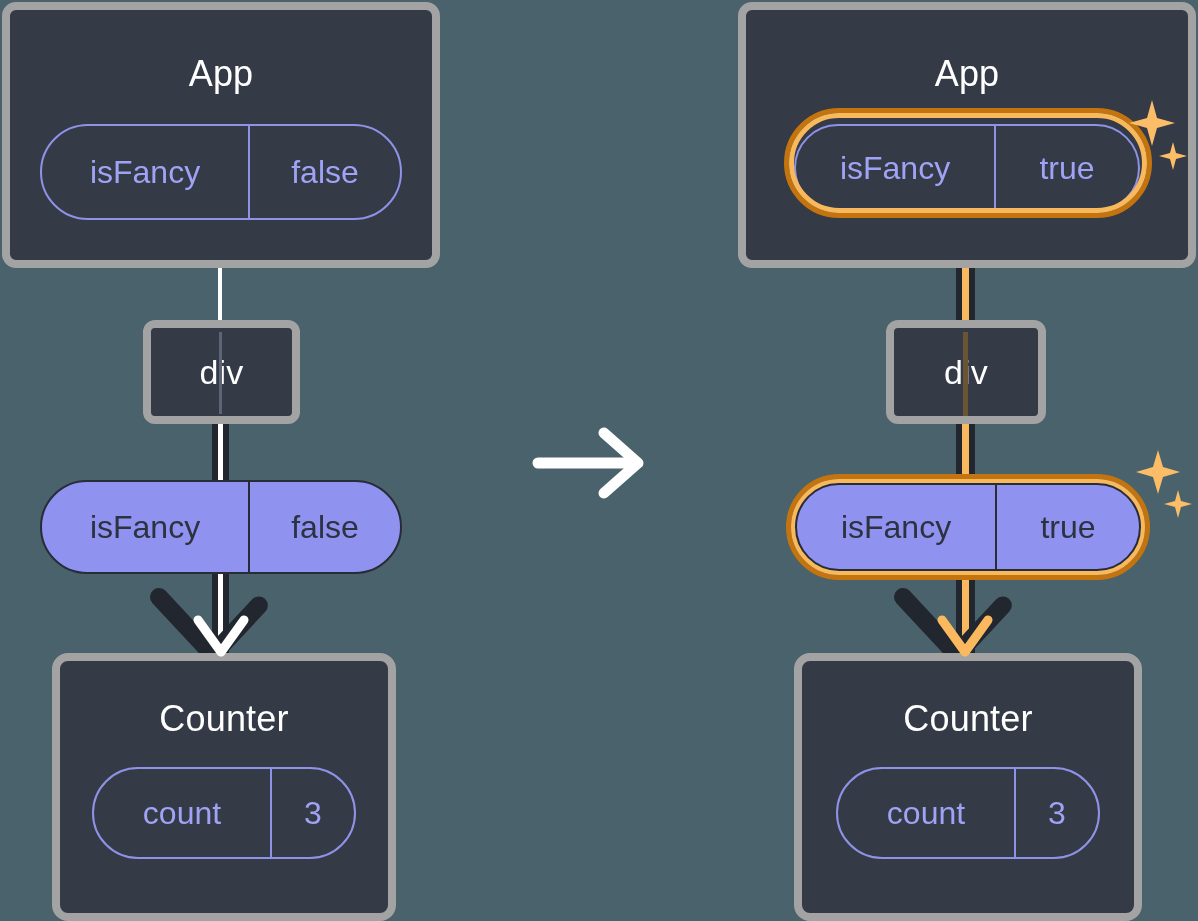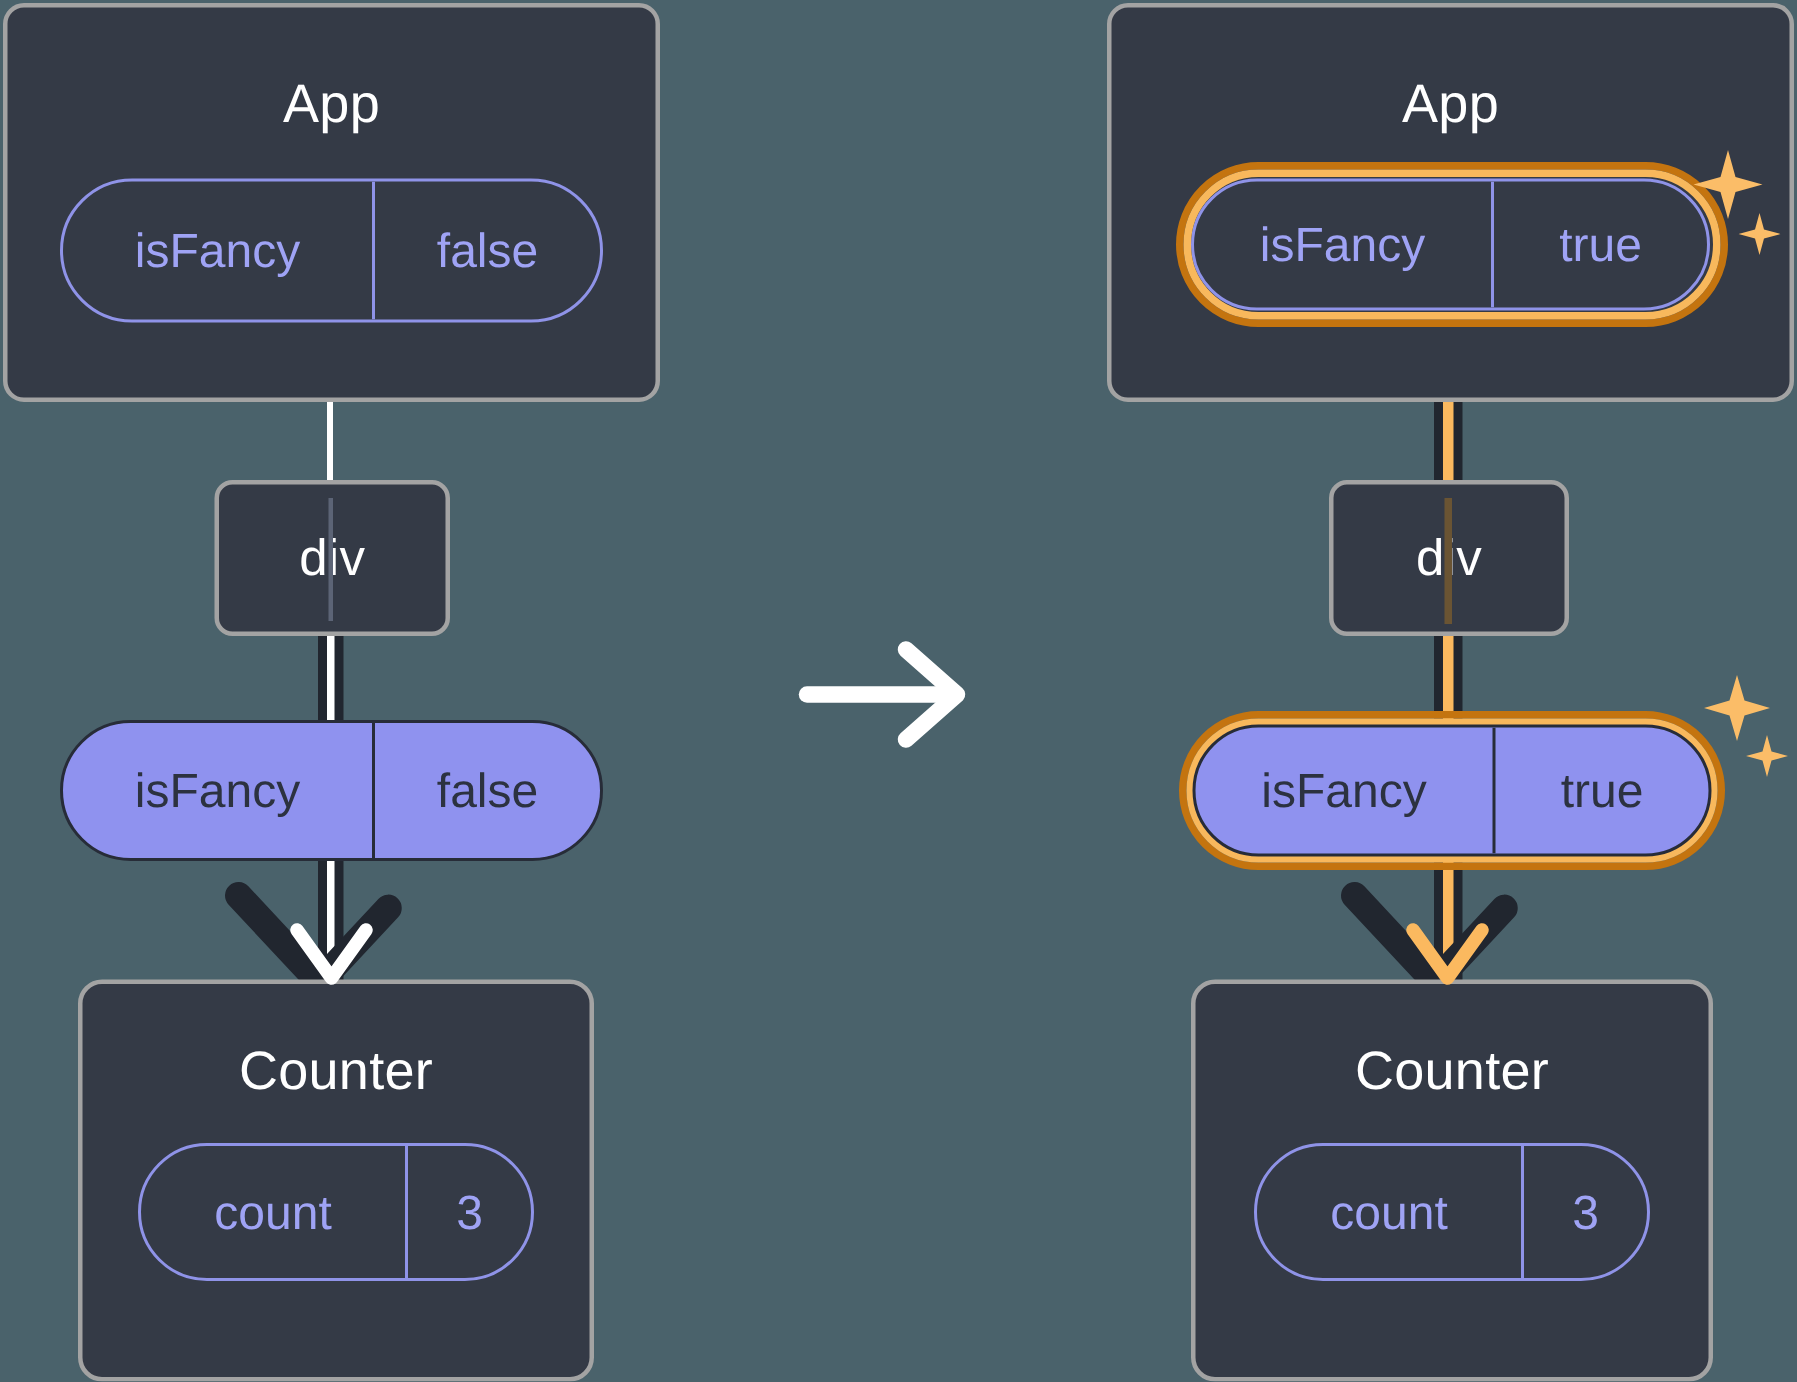--- a/index.html
+++ b/index.html
@@ -8,21 +8,21 @@
     background: #4a626b;
     font-family: "Liberation Sans", sans-serif;
     overflow: hidden;
   }
   #stage { position: relative; width: 1198px; height: 921px; }
 
   
   .node {
     position: absolute;
     background: #343a46;
-    border: 3px solid #a3a3a3;
+    border: 8px solid #a3a3a3;
     border-radius: 14px;
     display: flex;
     flex-direction: column;
     align-items: center;
     z-index: 5;
   }
   .node-title {
     color: #ffffff;
     font-size: 36px;
     font-weight: 400;

